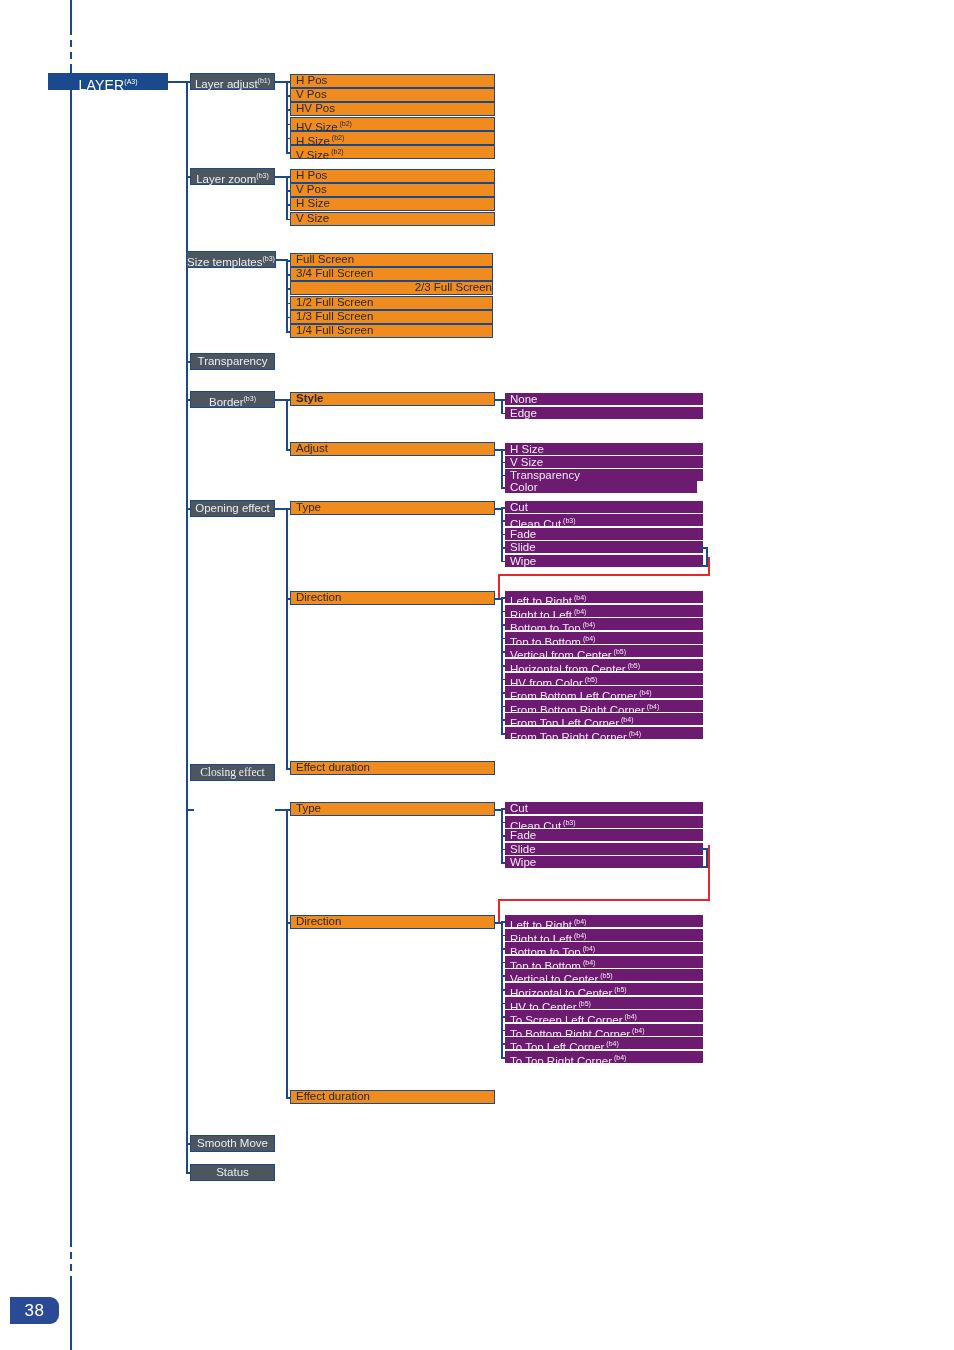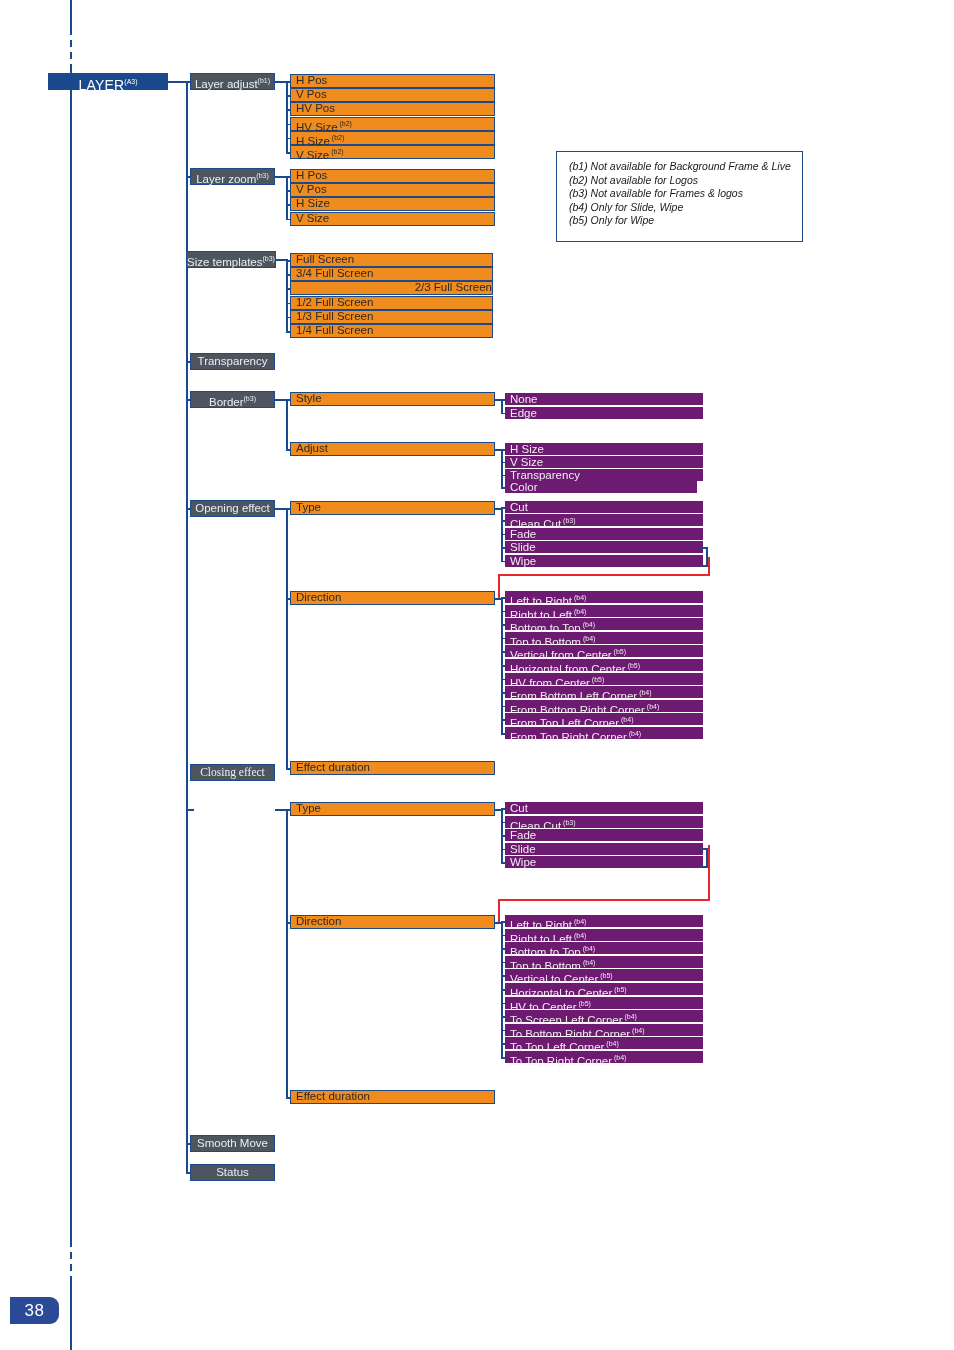--- a/index.html
+++ b/index.html
@@ -224,21 +224,21 @@
   </div>
 
   <div class="hline" style="left:186px; top:399px; width:8px;"></div>
   <div class="node lvl1" style="left:190px; top:391px; width:85px;">
     <span>Border</span><span class="sup">(b3)</span>
   </div>
   <div class="hline" style="left:275px; top:399px; width:13px;"></div>
   <div class="vline" style="left:286px; top:399px; height:50px;"></div>
 
   <div class="hline" style="left:286px; top:399px; width:8px;"></div>
-  <div class="node lvl2" style="left:290px; top:392px; width:205px;">
+  <div class="node lvl2" style="left:290px; top:392px; width:205px;font-weight:bold;">
     <span>Style</span>
   </div>
   <div class="hline" style="left:495px; top:399px; width:8px;"></div>
   <div class="vline" style="left: 501px; top: 399px; height: 13.6px;"></div>
   <div id="border-style-items">
       <div class="hline" style="left: 501px; top: 399px; width: 4px;"></div>
       <div class="node lvl3" style="left: 505px; top: 393px; width: 198px;"><span>None</span></div>
       <div class="hline" style="left: 501px; top: 412.6px; width: 4px;"></div>
       <div class="node lvl3" style="left: 505px; top: 406.6px; width: 198px;"><span>Edge</span></div>
     </div>
@@ -307,21 +307,21 @@
       <div class="node lvl3" style="left: 505px; top: 604.6px; width: 198px;"><span>Right to Left</span><span class="sup"> (b4)</span></div>
       <div class="hline" style="left: 501px; top: 624.2px; width: 4px;"></div>
       <div class="node lvl3" style="left: 505px; top: 618.2px; width: 198px;"><span>Bottom to Top</span><span class="sup"> (b4)</span></div>
       <div class="hline" style="left: 501px; top: 637.8px; width: 4px;"></div>
       <div class="node lvl3" style="left: 505px; top: 631.8px; width: 198px;"><span>Top to Bottom</span><span class="sup"> (b4)</span></div>
       <div class="hline" style="left: 501px; top: 651.4px; width: 4px;"></div>
       <div class="node lvl3" style="left: 505px; top: 645.4px; width: 198px;"><span>Vertical from Center</span><span class="sup"> (b5)</span></div>
       <div class="hline" style="left: 501px; top: 665px; width: 4px;"></div>
       <div class="node lvl3" style="left: 505px; top: 659px; width: 198px;"><span>Horizontal from Center</span><span class="sup"> (b5)</span></div>
       <div class="hline" style="left: 501px; top: 678.6px; width: 4px;"></div>
-      <div class="node lvl3" style="left: 505px; top: 672.6px; width: 198px;"><span>HV from Center</span><span class="sup"> (b5)</span></div>
+      <div class="node lvl3" style="left: 505px; top: 672.6px; width: 198px;"><span>HV from Color</span><span class="sup"> (b5)</span></div>
       <div class="hline" style="left: 501px; top: 692.2px; width: 4px;"></div>
       <div class="node lvl3" style="left: 505px; top: 686.2px; width: 198px;"><span>From Bottom Left Corner</span><span class="sup"> (b4)</span></div>
       <div class="hline" style="left: 501px; top: 705.8px; width: 4px;"></div>
       <div class="node lvl3" style="left: 505px; top: 699.8px; width: 198px;"><span>From Bottom Right Corner</span><span class="sup"> (b4)</span></div>
       <div class="hline" style="left: 501px; top: 719.4px; width: 4px;"></div>
       <div class="node lvl3" style="left: 505px; top: 713.4px; width: 198px;"><span>From Top Left Corner</span><span class="sup"> (b4)</span></div>
       <div class="hline" style="left: 501px; top: 733px; width: 4px;"></div>
       <div class="node lvl3" style="left: 505px; top: 727px; width: 198px;"><span>From Top Right Corner</span><span class="sup"> (b4)</span></div>
     </div>
 
@@ -403,25 +403,18 @@
   <div class="hline" style="left:186px; top:1143px; width:8px;"></div>
   <div class="node lvl1" style="left:190px; top:1135px; width:85px;">
     <span>Smooth Move</span>
   </div>
 
   <div class="hline" style="left:186px; top:1172px; width:8px;"></div>
   <div class="node lvl1" style="left:190px; top:1164px; width:85px;">
     <span>Status</span>
   </div>
 
-  <div class="legend" style="left:556px; top:151px; width:247px; height:91px;">
-    <div>(b1) Not available for Background Frame &amp; Live</div>
-    <div>(b2) Not available for Logos</div>
-    <div>(b3) Not available for Frames &amp; logos</div>
-    <div>(b4) Only for Slide, Wipe</div>
-    <div>(b5) Only for Wipe</div>
-  </div>
 
   <div class="pagetab" style="left:10px; top:1297px; width:49px;">
     <span>38</span>
   </div>
 
 </div>
 
 </body></html>

